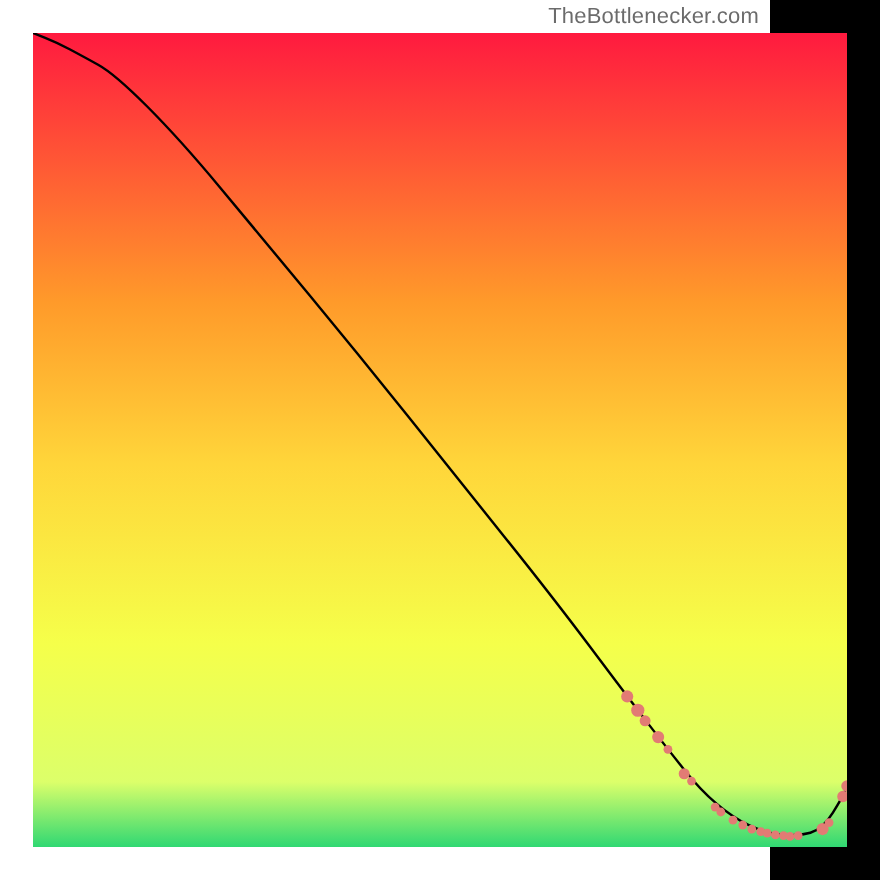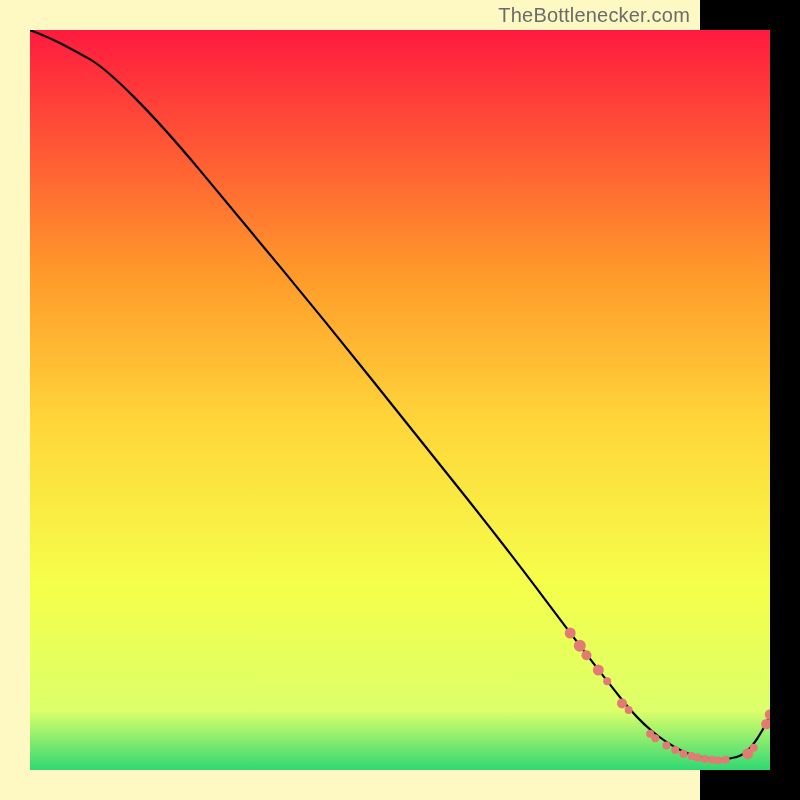--- a/index.html
+++ b/index.html
@@ -8,21 +8,21 @@
     width: 800px;
     height: 800px;
     background: #000;
     font-family: Arial, Helvetica, sans-serif;
     overflow: hidden;
   }
   .frame {
     position: relative;
     width: 700px;
     height: 800px;
-    background: #fef9c3;
+    background: #ffffff;
   }
   .attribution {
     position: absolute;
     top: 4px;
     right: 10px;
     color: #6b6b6b;
     font-size: 20px;
     font-weight: 500;
     letter-spacing: 0.2px;
   }

